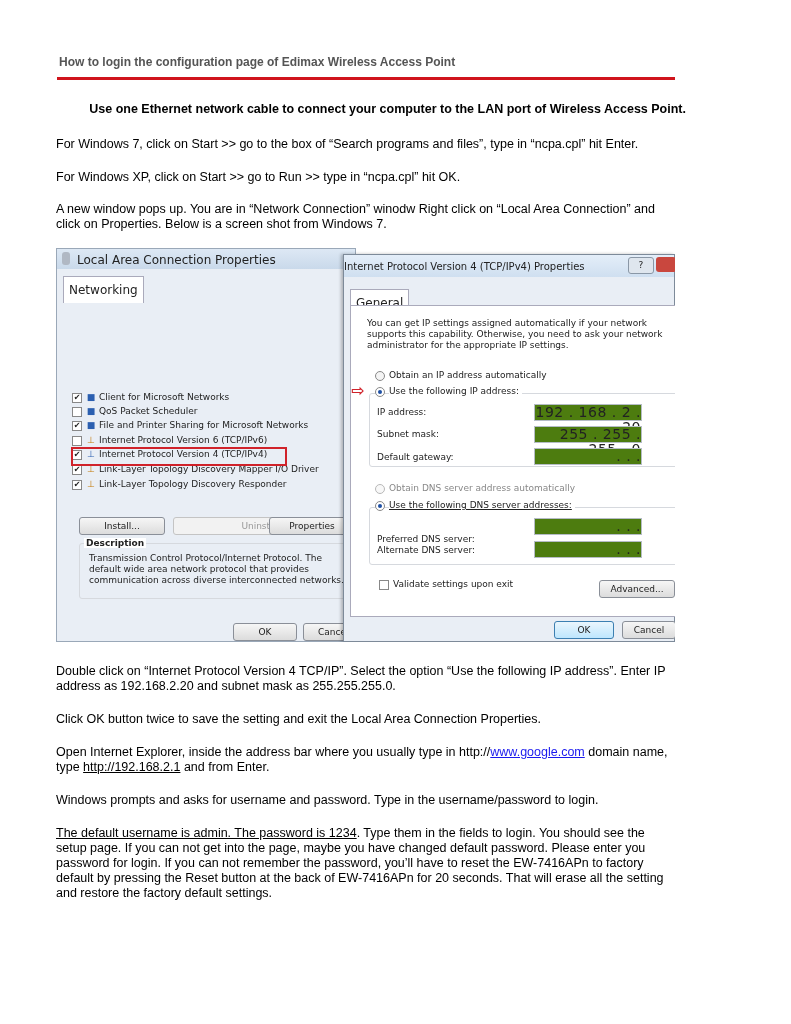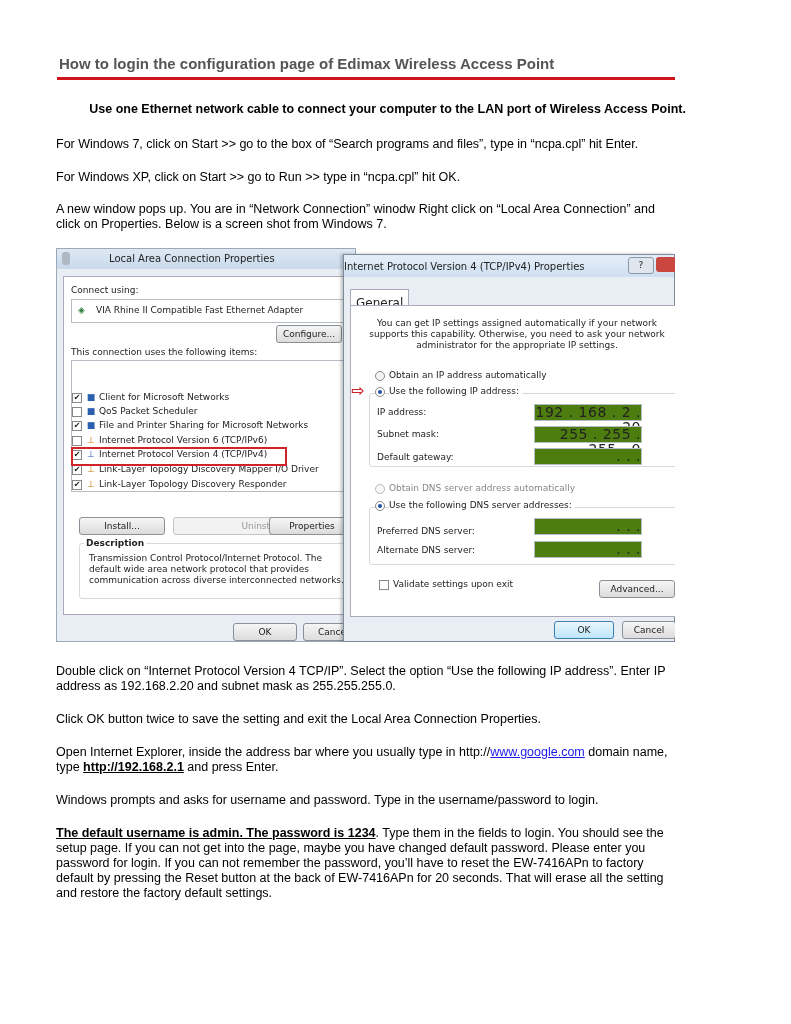--- a/index.html
+++ b/index.html
@@ -1,28 +1,28 @@
 <!DOCTYPE html>
 <html><head>
 <meta charset="utf-8">
 <style>
   html,body{margin:0;padding:0;background:#fff;}
   body{width:791px;height:1024px;position:relative;overflow:hidden;font-family:"Liberation Sans",sans-serif;color:#000;}
-  .hdr-title{position:absolute;left:59px;top:55px;font-size:15px;font-weight:bold;color:#555;}
+  .hdr-title{position:absolute;left:59px;top:55px;font-size:12px;font-weight:bold;color:#555;}
   .hdr-rule{position:absolute;left:57px;top:77px;width:618px;height:3px;background:#d0141c;}
   .p{position:absolute;left:56px;font-size:12.5px;line-height:15px;width:630px;}
   .p.bold{font-weight:bold;text-align:right;}
-  .u{text-decoration:underline;font-weight:bold;margin-top:41px;}
+  .u{text-decoration:underline;font-weight:normal;margin-top:41px;}
   a.link{color:#1a1aee;text-decoration:underline;}
 
   
   .shot{position:absolute;left:56px;top:248px;width:619px;height:394px;overflow:hidden;background:#fff;font-family:"DejaVu Sans",sans-serif;font-size:9px;color:#222;}
   .win1{position:absolute;left:0;top:0;width:300px;height:394px;background:#e9eef5;border:1px solid #9aa8b8;box-sizing:border-box;}
   .win1 .tb{height:20px;background:linear-gradient(#dde8f4,#c9d9ea);position:relative;}
-  .win1 .tb .ttl{position:absolute;left:20px;top:4px;font-size:10px;margin-left:32px;}
+  .win1 .tb .ttl{position:absolute;left:20px;top:4px;font-size:12px;}
   .win1 .tb .ico{position:absolute;left:5px;top:3px;width:8px;height:13px;border-radius:3px;background:#b0b8c4;}
   .win1 .body{position:absolute;left:6px;top:27px;width:290px;height:337px;background:#fff;border:1px solid #aab;}
   .tab{position:absolute;background:#fff;border:1px solid #aab;border-bottom:none;padding:6px 5px;font-size:12px;}
   .win1 .tab{left:6px;top:27px;}
   .lbl{position:absolute;font-size:9px;}
   .box{position:absolute;border:1px solid #b5bcc6;background:#fff;}
   .btn{position:absolute;border:1px solid #8a8f98;border-radius:3px;background:linear-gradient(#f6f6f6,#dcdcdc);font-size:9px;text-align:center;line-height:16px;height:16px;}
   .btn.dis{color:#999;border-color:#c4c4c4;background:#f2f2f2;}
   .chk{position:absolute;width:8px;height:8px;border:1px solid #888;background:#fff;font-size:8px;line-height:8px;text-align:center;}
   .item{position:absolute;left:15px;font-size:9px;white-space:nowrap;}
@@ -54,30 +54,20 @@
 <div class="p" style="top:170px;">For Windows XP, click on Start &gt;&gt; go to Run &gt;&gt; type in “ncpa.cpl” hit OK.</div>
 <div class="p" style="top:202px;width:615px;">A new window pops up.  You are in “Network Connection” winodw   Right click on “Local Area Connection” and click on Properties. Below is a screen shot from Windows 7.</div>
 
 <div class="shot">
   <div class="win1">
     <div class="tb">
       <span class="ico"></span>
       <span class="ttl">Local Area Connection Properties</span>
     </div>
     <div class="tab">Networking</div>
-    <div class="body">
-      <div class="lbl" style="left:7px;top:8px;">Connect using:</div>
-      <div class="box" style="left:7px;top:22px;width:278px;height:22px;">
-        <span style="position:absolute;left:6px;top:5px;color:#2a7a3a;">◈</span>
-        <span style="position:absolute;left:24px;top:5px;">VIA Rhine II Compatible Fast Ethernet Adapter</span>
-      </div>
-      <div class="btn" style="left:212px;top:48px;width:64px;">Configure...</div>
-      <div class="lbl" style="left:7px;top:70px;">This connection uses the following items:</div>
-      <div class="box" style="left:7px;top:83px;width:278px;height:130px;"></div>
-    </div>
 
     <div class="item" style="top:143px;"><span class="chk" style="left:0;top:1px;">✔</span><span class="ic" style="color:#2b5fb0;">■</span><span>Client for Microsoft Networks</span></div>
     <div class="item" style="top:157px;"><span class="chk" style="left:0;top:1px;"></span><span class="ic" style="color:#2b5fb0;">■</span><span>QoS Packet Scheduler</span></div>
     <div class="item" style="top:171px;"><span class="chk" style="left:0;top:1px;">✔</span><span class="ic" style="color:#2b5fb0;">■</span><span>File and Printer Sharing for Microsoft Networks</span></div>
     <div class="item" style="top:186px;"><span class="chk" style="left:0;top:1px;"></span><span class="ic">⊥</span><span>Internet Protocol Version 6 (TCP/IPv6)</span></div>
     <div class="item" style="top:200px;"><span class="chk" style="left:0;top:1px;">✔</span><span class="ic" style="color:#2b5fb0;">⊥</span><span>Internet Protocol Version 4 (TCP/IPv4)</span></div>
     <div class="item" style="top:215px;"><span class="chk" style="left:0;top:1px;">✔</span><span class="ic">⊥</span><span>Link-Layer Topology Discovery Mapper I/O Driver</span></div>
     <div class="item" style="top:230px;"><span class="chk" style="left:0;top:1px;">✔</span><span class="ic">⊥</span><span>Link-Layer Topology Discovery Responder</span></div>
     <div class="redbox"></div>
 
@@ -94,55 +84,55 @@
   </div>
 
   <div class="win2">
     <div class="tb">
       <span class="ttl">Internet Protocol Version 4 (TCP/IPv4) Properties</span>
       <span class="help">?</span>
       <span class="closeb"></span>
     </div>
     <div class="tab">General</div>
     <div class="body">
-      <div class="lbl" style="left:16px;top:12px;width:300px;line-height:11px;text-align:center;">You can get IP settings assigned automatically if your network supports this capability. Otherwise, you need to ask your network administrator for the appropriate IP settings.</div>
+      <div class="lbl" style="left:16px;top:12px;width:300px;line-height:11px;">You can get IP settings assigned automatically if your network supports this capability. Otherwise, you need to ask your network administrator for the appropriate IP settings.</div>
 
       <span class="rad" style="left:24px;top:65px;"></span>
       <div class="lbl" style="left:38px;top:64px;">Obtain an IP address automatically</div>
 
       <div class="grp" style="left:18px;top:87px;width:310px;height:72px;"></div>
       <span class="rad on" style="left:24px;top:81px;background:#fff;"></span>
       <div class="lbl" style="left:38px;top:80px;background:#fff;padding-right:3px;">Use the following IP address:</div>
 
       <div class="lbl" style="left:26px;top:101px;">IP address:</div>
       <div class="ipf" style="top:98px;">192 . 168 .  2  . 20</div>
       <div class="lbl" style="left:26px;top:123px;">Subnet mask:</div>
       <div class="ipf" style="top:120px;">255 . 255 . 255 .  0</div>
       <div class="lbl" style="left:26px;top:146px;">Default gateway:</div>
       <div class="ipf" style="top:142px;">.      .      .</div>
 
       <span class="rad" style="left:24px;top:178px;opacity:.6;"></span>
       <div class="lbl grey" style="left:38px;top:177px;">Obtain DNS server address automatically</div>
 
       <div class="grp" style="left:18px;top:201px;width:310px;height:56px;"></div>
       <span class="rad on" style="left:24px;top:195px;background:#fff;"></span>
-      <div class="lbl" style="left:38px;top:194px;background:#fff;padding-right:3px;">Use the following DNS server addresses:</div>
+      <div class="lbl" style="left:38px;top:194px;background:#fff;padding-right:3px;text-decoration:underline;">Use the following DNS server addresses:</div>
 
-      <div class="lbl" style="left:26px;top:220px;">Preferred DNS server:</div>
+      <div class="lbl" style="left:26px;top:228px;">Preferred DNS server:</div>
       <div class="ipf" style="top:212px;">.      .      .</div>
       <div class="lbl" style="left:26px;top:239px;">Alternate DNS server:</div>
       <div class="ipf" style="top:235px;">.      .      .</div>
 
       <span class="chk" style="left:28px;top:274px;"></span>
       <div class="lbl" style="left:42px;top:273px;">Validate settings upon exit</div>
       <div class="btn" style="left:248px;top:274px;width:74px;">Advanced...</div>
     </div>
     <div class="arrow">⇨</div>
     <div class="btn" style="left:210px;top:366px;width:58px;border-color:#3c7fb1;background:linear-gradient(#eaf6fd,#bee6fd);">OK</div>
     <div class="btn" style="left:278px;top:366px;width:52px;">Cancel</div>
   </div>
 </div>
 
 <div class="p" style="top:664px;width:615px;">Double click on “Internet Protocol Version 4 TCP/IP”.  Select the option “Use the following IP address”. Enter IP address as 192.168.2.20 and subnet mask as 255.255.255.0.</div>
 <div class="p" style="top:712px;">Click OK button twice to save the setting and exit the Local Area Connection Properties.</div>
-<div class="p" style="top:745px;width:620px;"><span>Open Internet Explorer, inside the address bar where you usually type in http://</span><a class="link">www.google.com</a><span> domain name, type </span><span class="u">http://192.168.2.1</span><span> and press Enter.</span></div>
+<div class="p" style="top:745px;width:620px;"><span>Open Internet Explorer, inside the address bar where you usually type in http://</span><a class="link">www.google.com</a><span> domain name, type </span><span class="u">http://192.168.2.1</span><span> and from Enter.</span></div>
 <div class="p" style="top:793px;">Windows prompts and asks for username and password.  Type in the username/password to login.</div>
 <div class="p" style="top:826px;width:620px;"><span class="u">The default username is admin.  The password is 1234</span><span>.  Type them in the fields to login.  You should see the setup page. If you can not get into the page, maybe you have changed default password.  Please enter you password for login. If you can not remember the password, you’ll have to reset the EW-7416APn to factory default by pressing the Reset button at the back of EW-7416APn for 20 seconds.  That will erase all the setting and restore the factory default settings.</span></div>
 
 </body></html>

